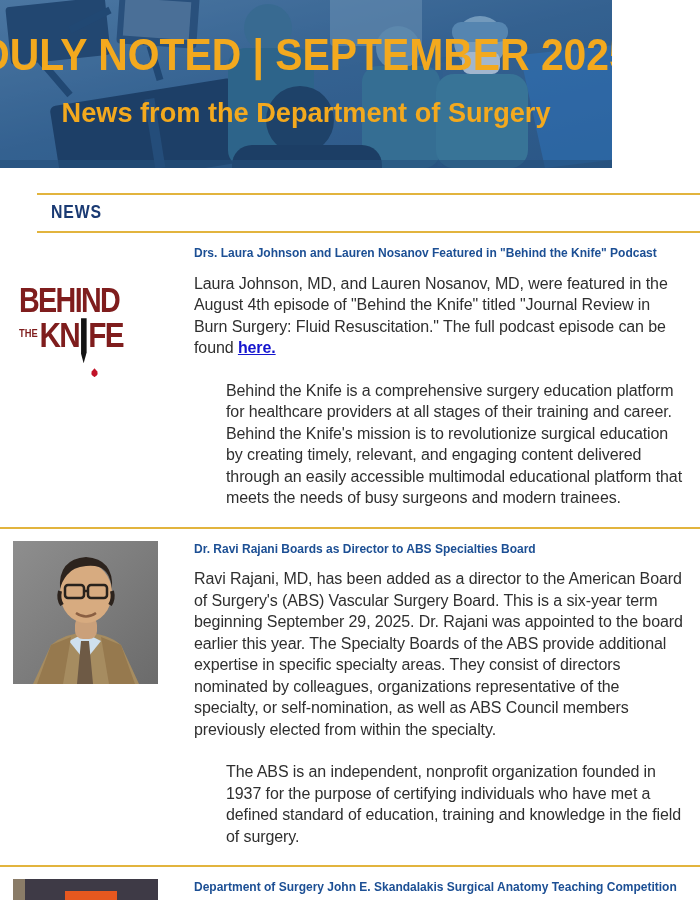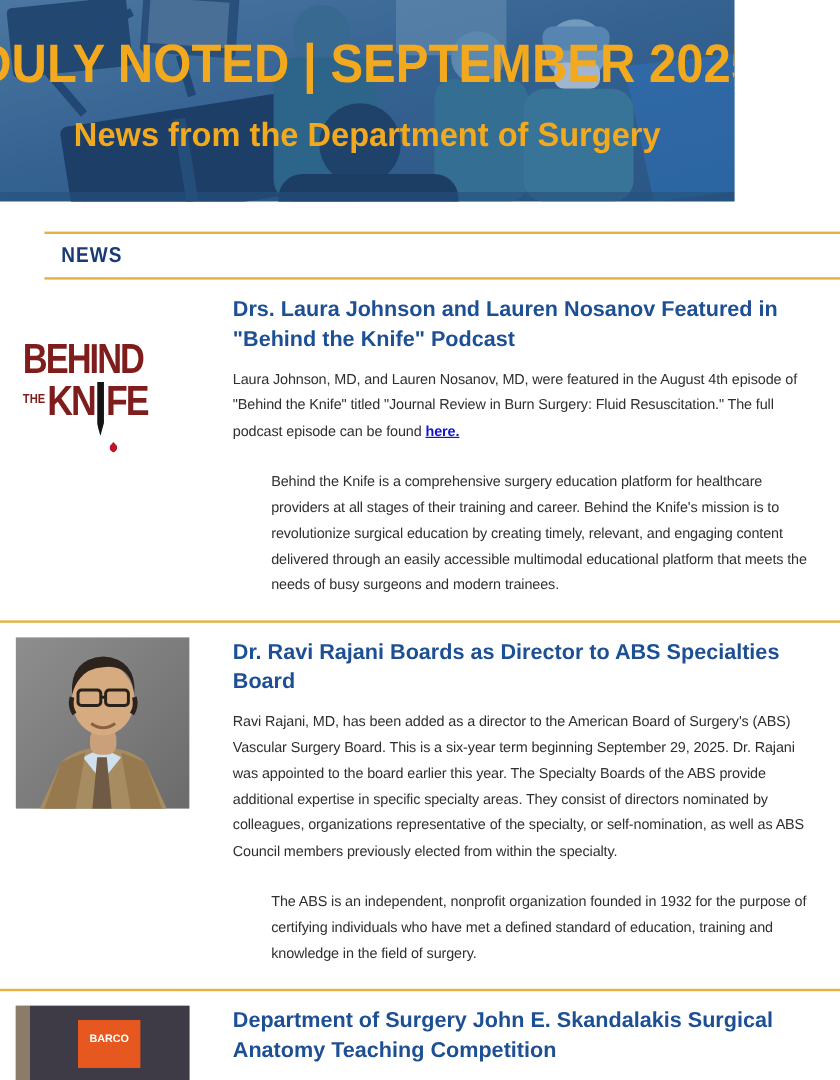--- a/index.html
+++ b/index.html
@@ -66,27 +66,27 @@
   .article {
     display: flex;
     gap: 36px;
     padding: 12px 14px 18px 13px;
   }
   .article.bordered { border-bottom: 2px solid #e2b43d; }
   .media { width: 145px; flex-shrink: 0; }
   .content { flex: 1; min-width: 0; }
   .content h2 {
     color: #1c4f94;
-    font-size: 18px;
+    font-size: 12px;
     line-height: 1.38;
     font-weight: 700;
     margin-bottom: 11px;
   }
   .content p {
-    font-size: 12px;
+    font-size: 16px;
     line-height: 21.5px;
     letter-spacing: -0.1px;
     margin-bottom: 0;
   }
   .content p + p { margin-top: 21px; margin-left: 32px; }
   .inline-link {
     color: #1414ce;
     font-weight: 700;
     text-decoration: underline;
     cursor: pointer;
@@ -257,21 +257,21 @@
         <rect x="52" y="44" width="19" height="13" rx="3" fill="none" stroke="#28221c" stroke-width="2.5"></rect>
         <rect x="75" y="44" width="19" height="13" rx="3" fill="none" stroke="#28221c" stroke-width="2.5"></rect>
         <path d="M71 50 h4" stroke="#28221c" stroke-width="2.5"></path>
 
         <path d="M63 72 q10 7 20 0" stroke="#8a5f42" stroke-width="2.5" fill="none"></path>
       </svg>
     </div>
     <div class="content">
       <h2>Dr. Ravi Rajani Boards as Director to ABS Specialties Board</h2>
       <p>Ravi Rajani, MD, has been added as a director to the American Board of Surgery's (ABS) Vascular Surgery Board. This is a six-year term beginning September 29, 2025. Dr. Rajani was appointed to the board earlier this year. The Specialty Boards of the ABS provide additional expertise in specific specialty areas. They consist of directors nominated by colleagues, organizations representative of the specialty, or self-nomination, as well as ABS Council members previously elected from within the specialty.</p>
-      <p>The ABS is an independent, nonprofit organization founded in 1932 for the purpose of certifying individuals who have met a defined standard of education, training and knowledge in the field of surgery.</p>
+      <p>The ABS is an independent, nonprofit organization founded in 1937 for the purpose of certifying individuals who have met a defined standard of education, training and knowledge in the field of surgery.</p>
     </div>
   </article>
 
   <article class="article">
     <div class="media">
       <svg class="photo-frame" width="145" height="146" viewBox="0 0 145 146" aria-hidden="true">
         <rect width="145" height="146" fill="#474350"></rect>
         <rect x="0" y="0" width="12" height="110" fill="#8a7c68"></rect>
         <rect x="12" y="0" width="133" height="110" fill="#3e3a46"></rect>
 

